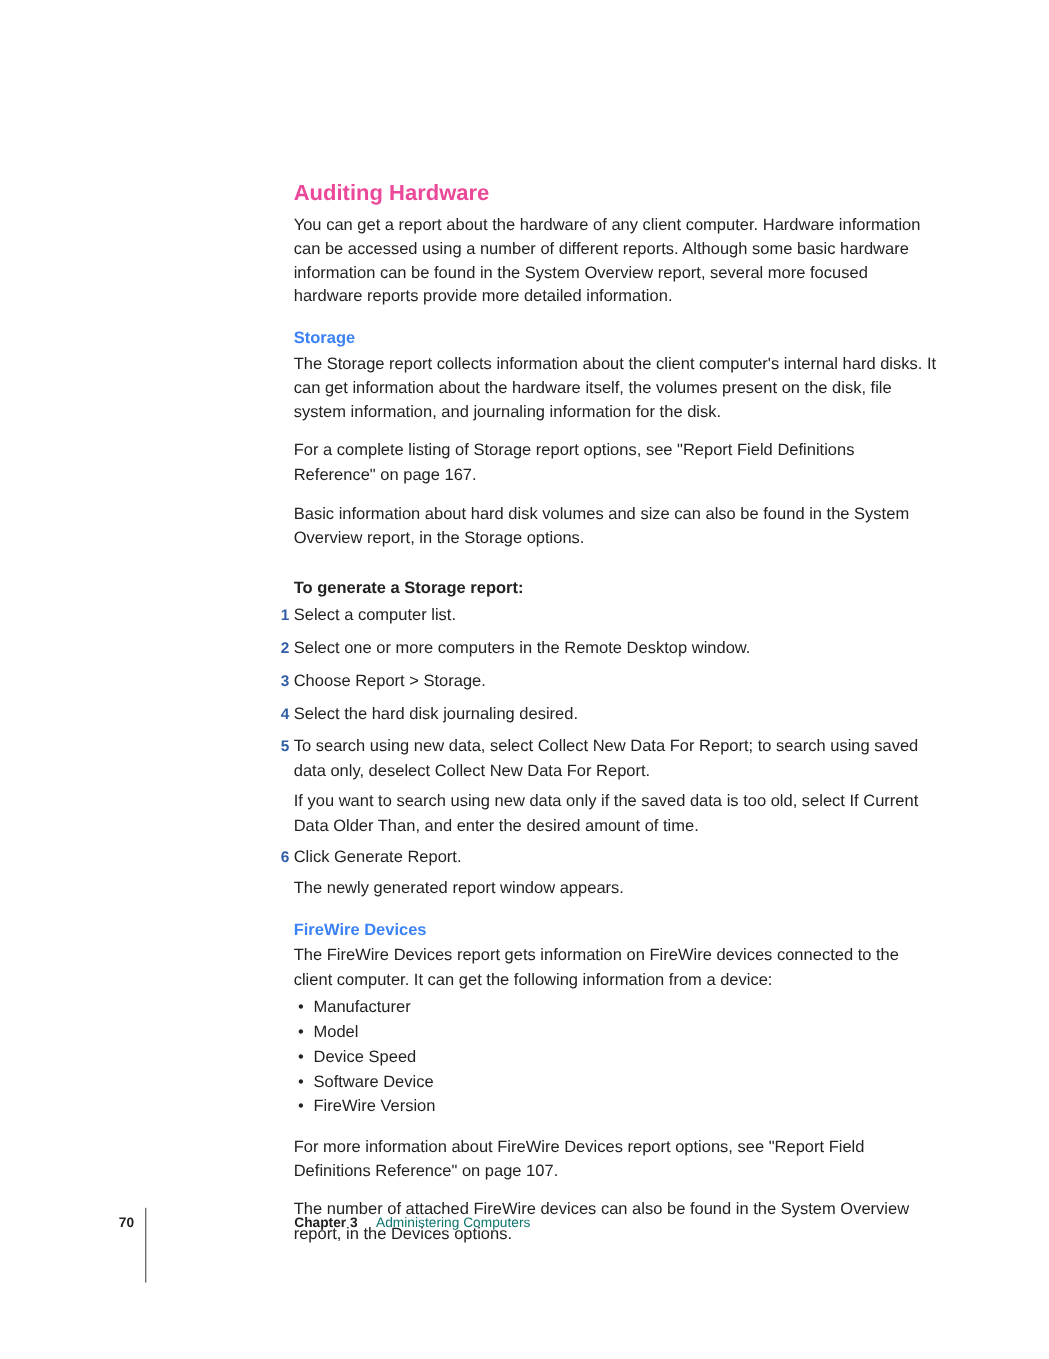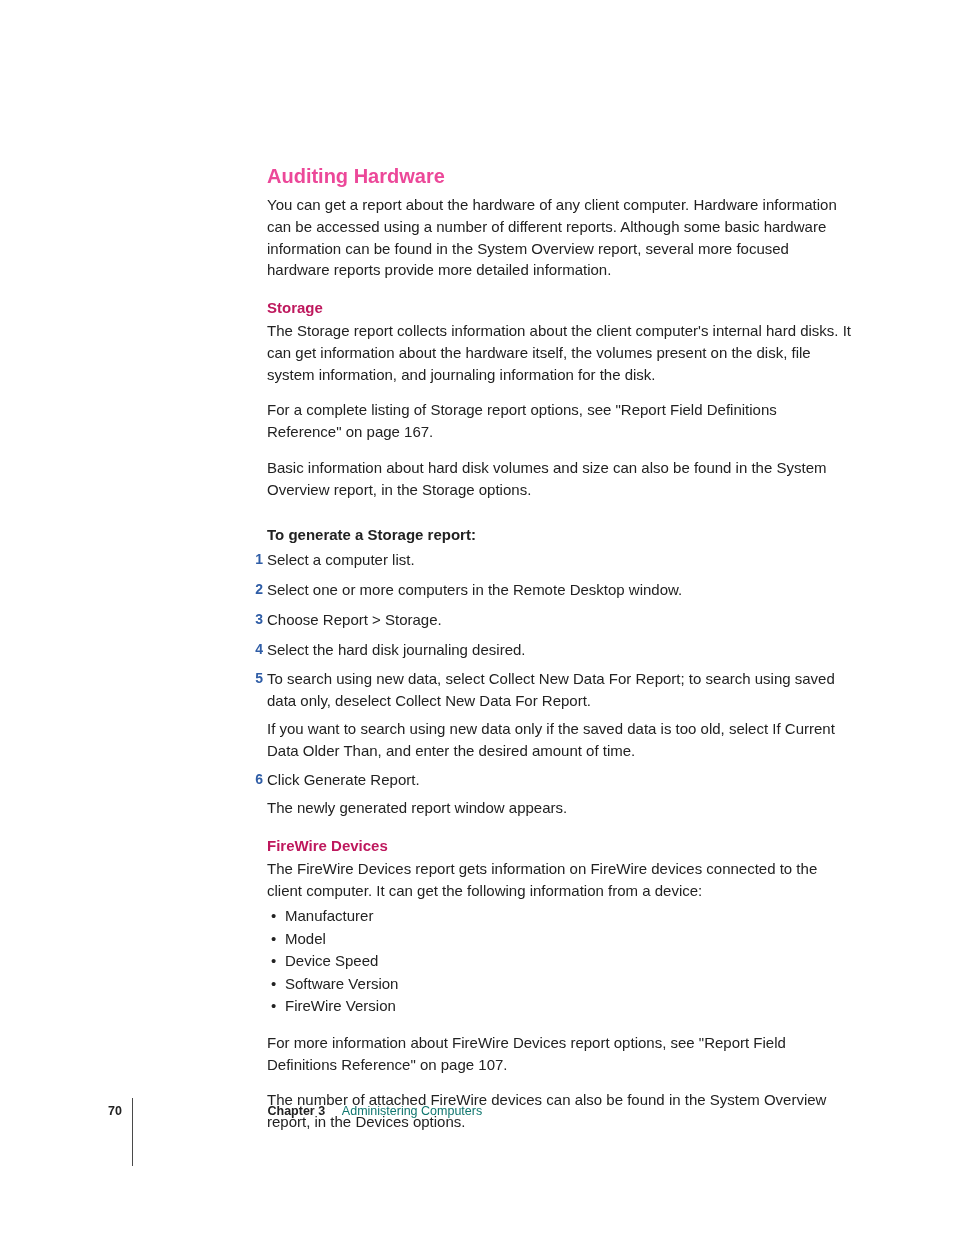--- a/index.html
+++ b/index.html
@@ -27,21 +27,21 @@
     color: #ec4899;
     font-size: 20px;
     font-weight: 600;
     margin-bottom: 6px;
   }
   .para {
     line-height: 1.45;
     margin-bottom: 14px;
   }
   .sub {
-    color: #be185d;
+    color: #3b82f6;
     font-weight: 700;
     font-size: 15px;
     margin-top: 18px;
     margin-bottom: 4px;
   }
   .bold-line {
     font-weight: 700;
     margin-top: 26px;
     margin-bottom: 6px;
   }
@@ -150,21 +150,21 @@
       <span>Click Generate Report.</span>
       <div class="step-sub">The newly generated report window appears.</div>
     </div>
 
     <div class="sub">FireWire Devices</div>
     <div class="para" style="margin-bottom:4px;">The FireWire Devices report gets information on FireWire devices connected to the client computer. It can get the following information from a device:</div>
     <div class="bullets">
       <div class="bullet">Manufacturer</div>
       <div class="bullet">Model</div>
       <div class="bullet">Device Speed</div>
-      <div class="bullet">Software Version</div>
+      <div class="bullet">Software Device</div>
       <div class="bullet">FireWire Version</div>
     </div>
     <div class="para">For more information about FireWire Devices report options, see "Report Field Definitions Reference" on page 107.</div>
     <div class="para">The number of attached FireWire devices can also be found in the System Overview report, in the Devices options.</div>
 
   </div>
 
   <div class="rule"></div>
 
   <div class="footer">

